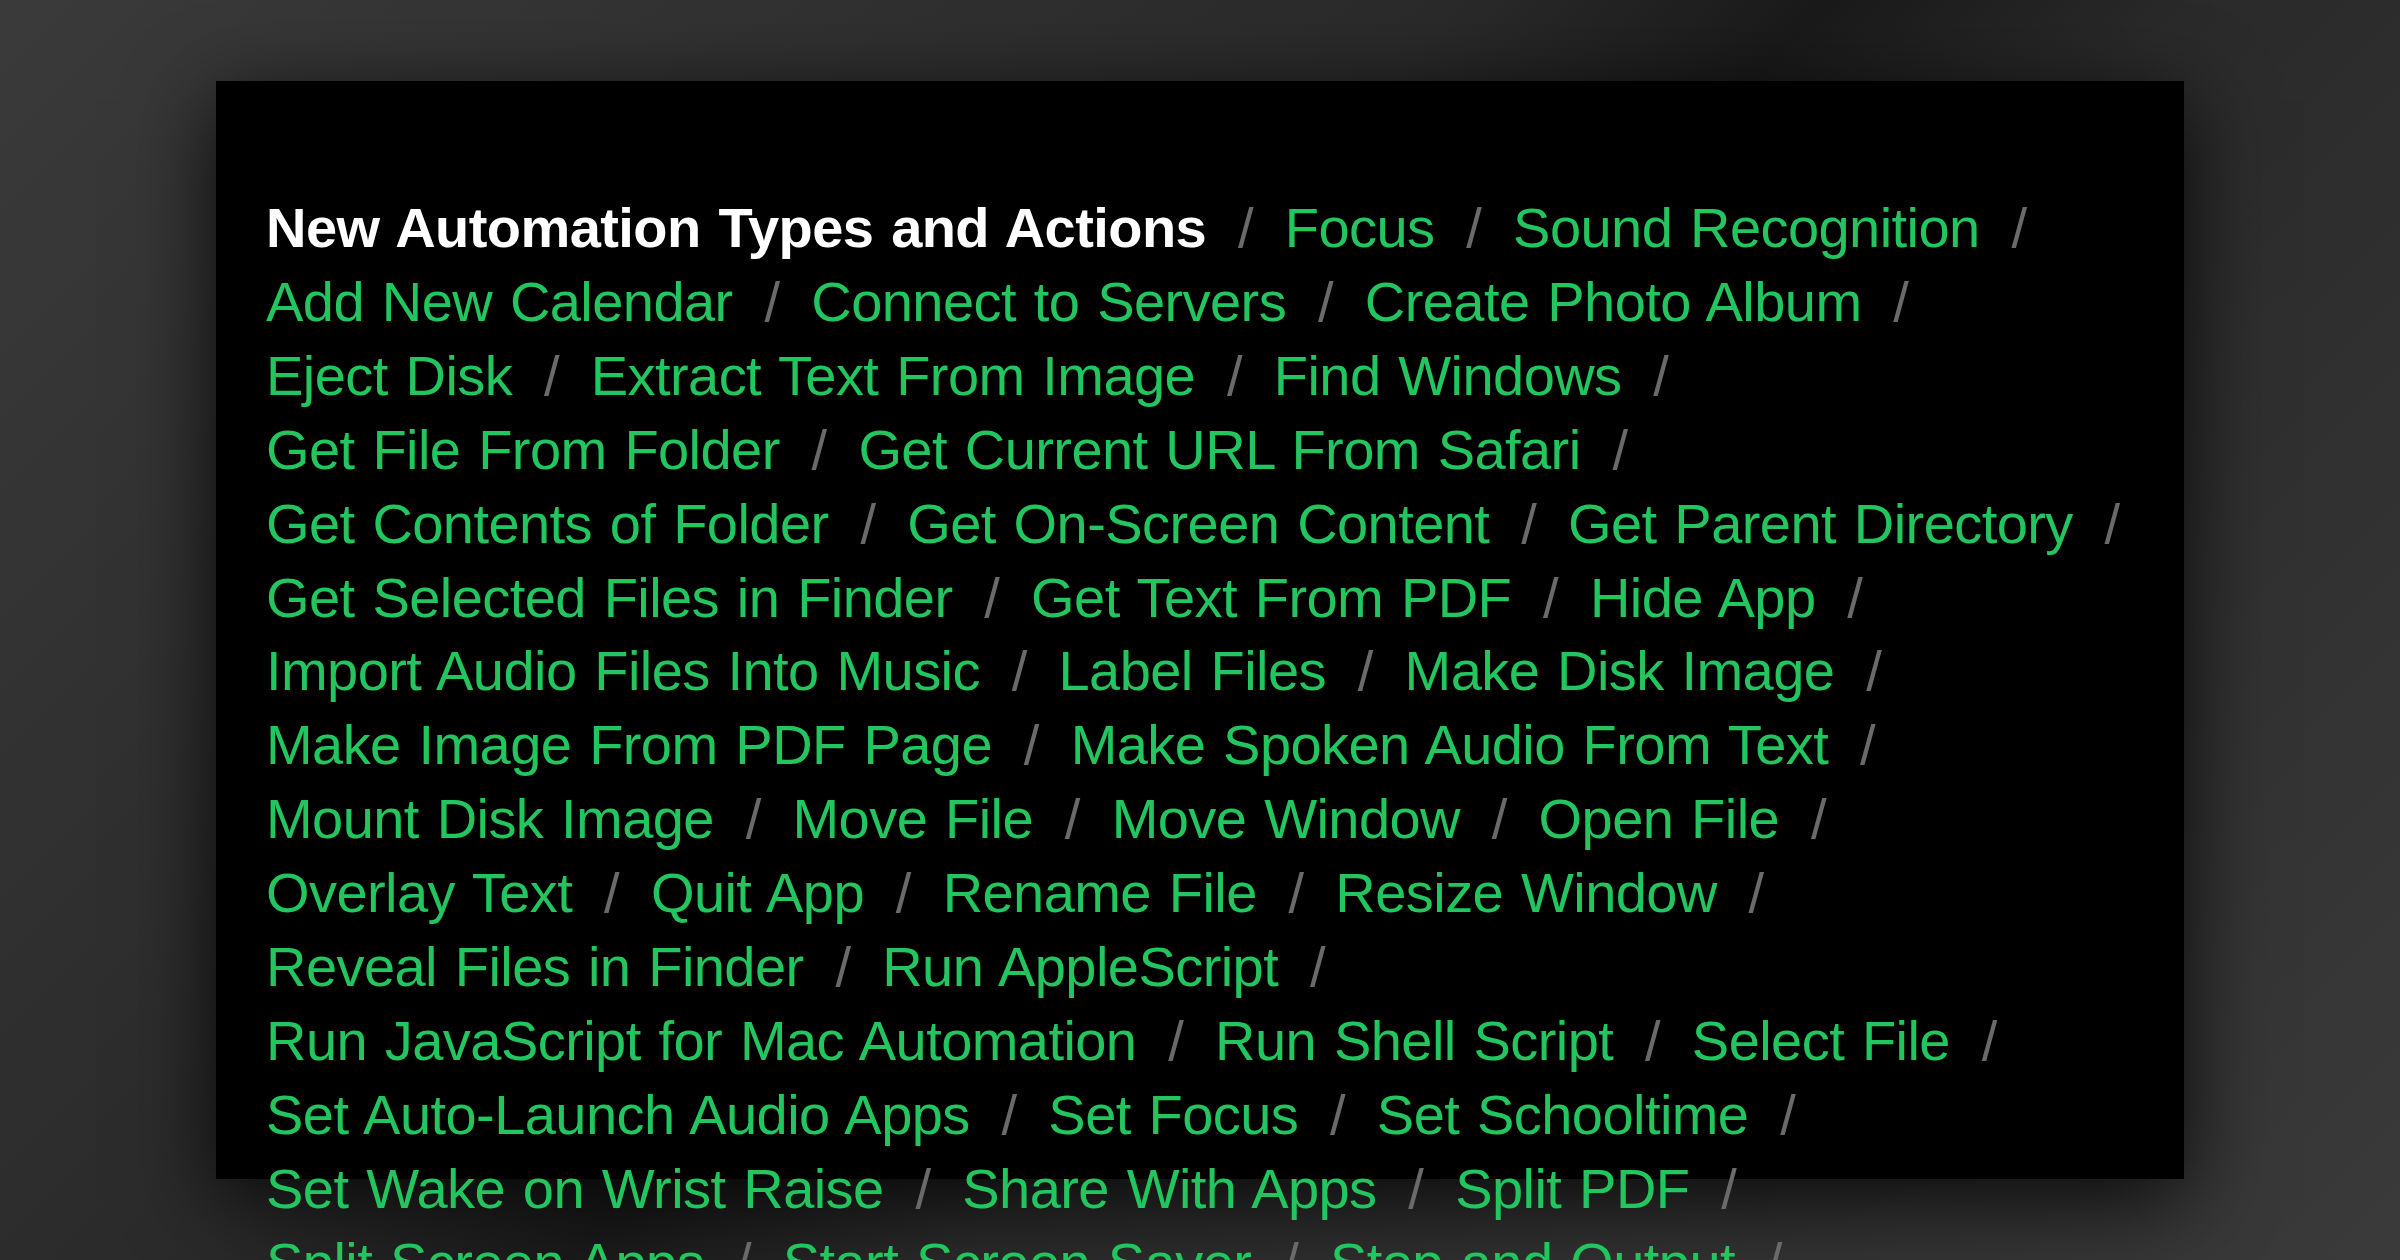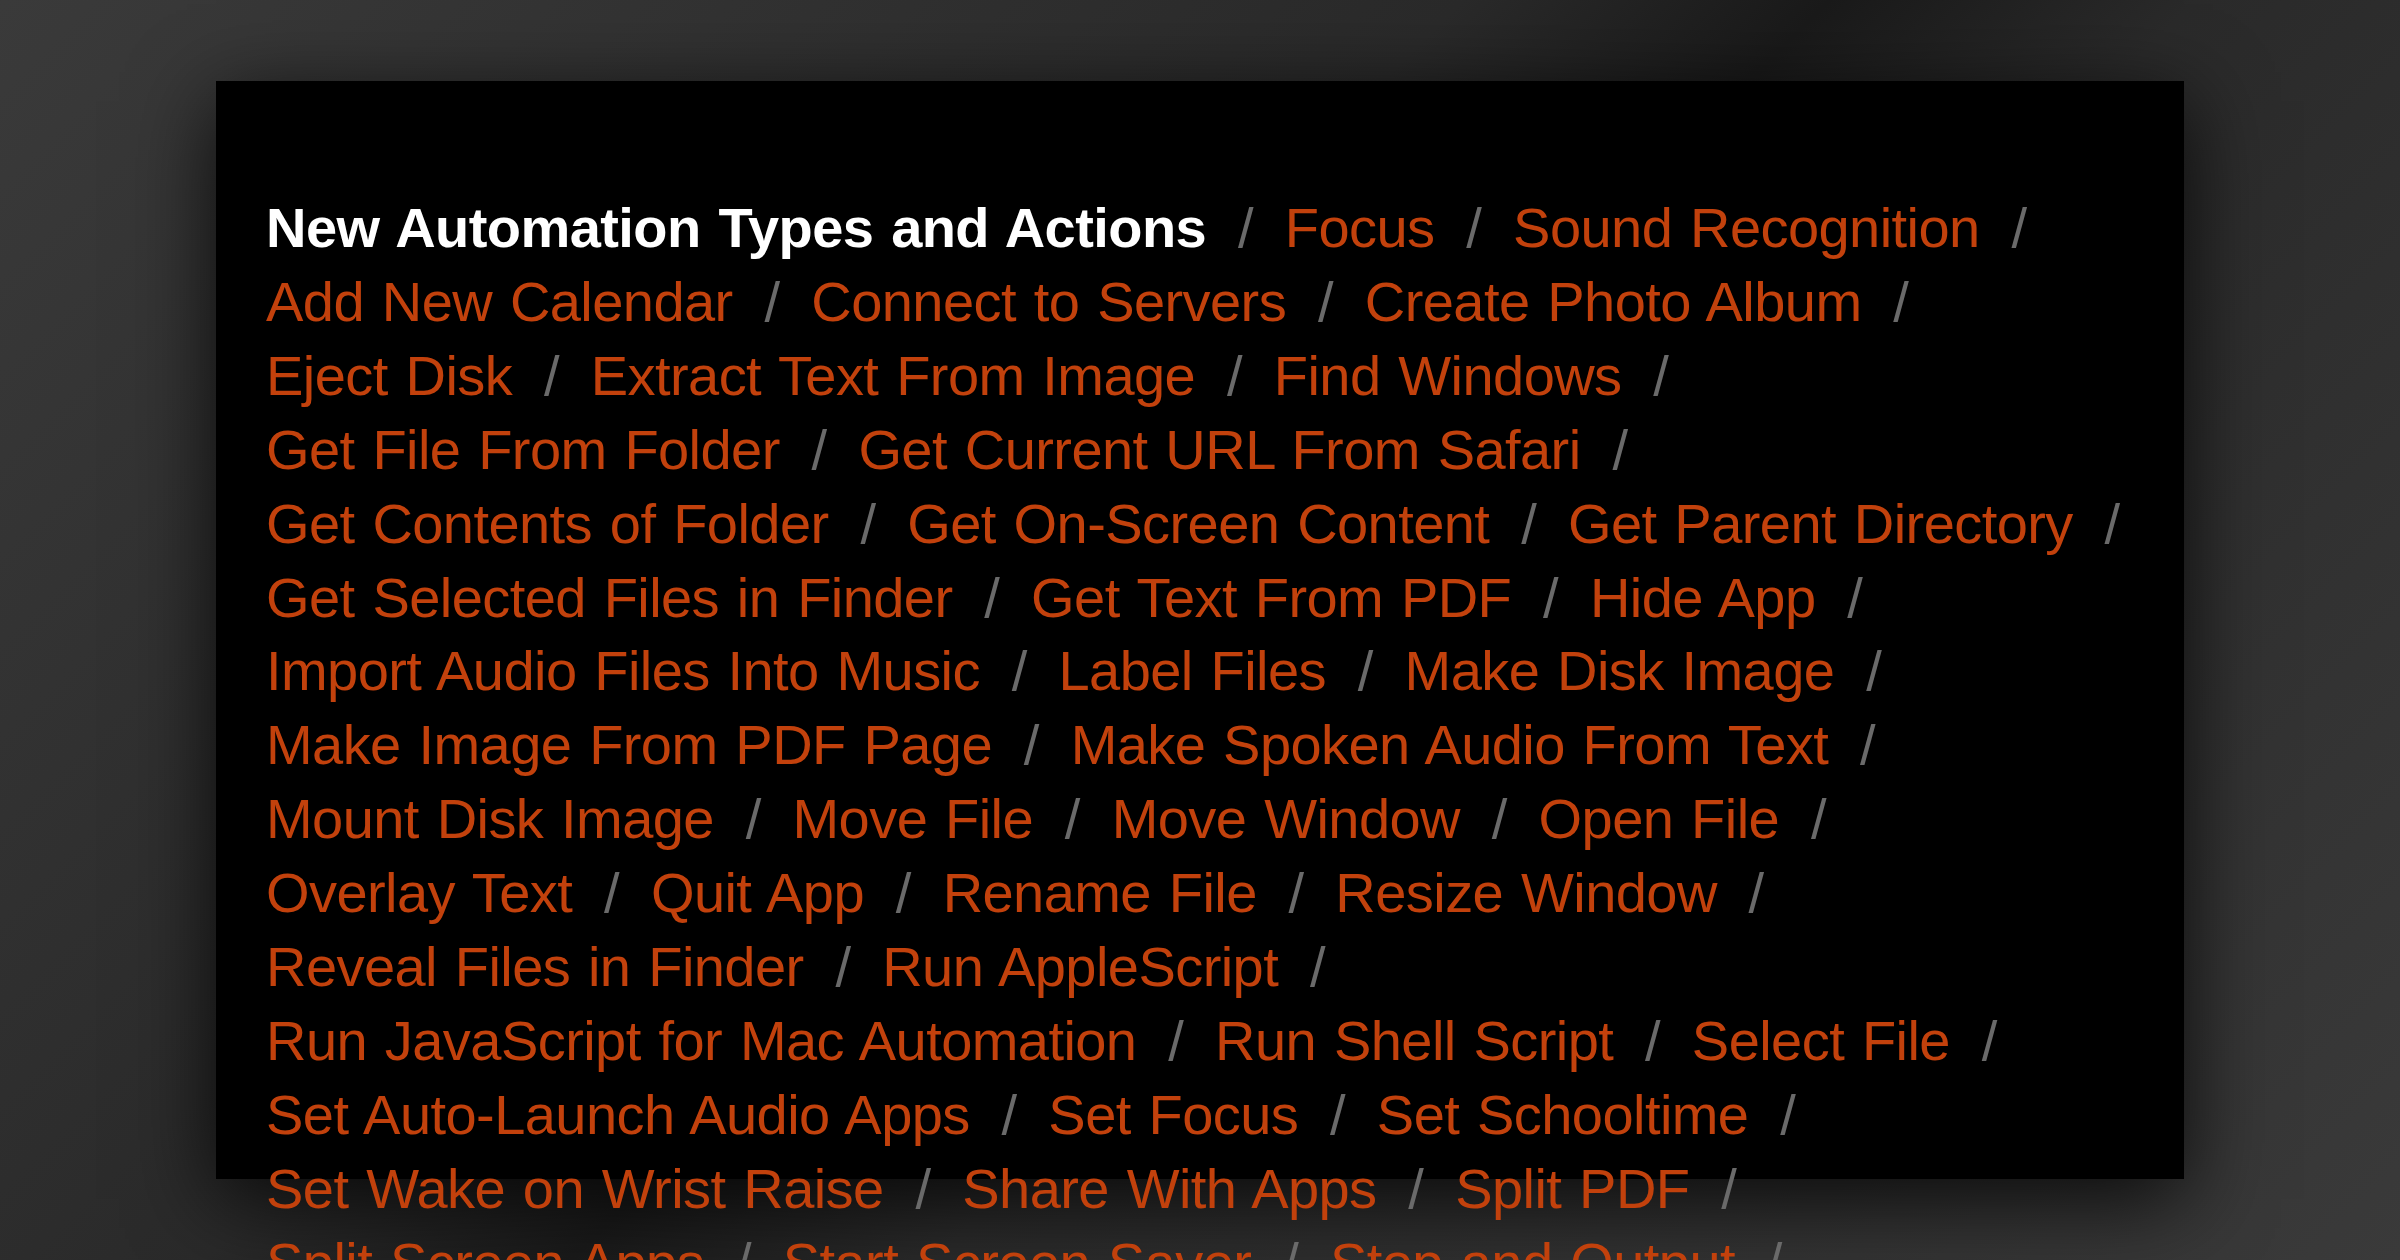--- a/index.html
+++ b/index.html
@@ -35,21 +35,21 @@
       color: #b8b8b8;
       word-spacing: 0.05em;
     }
     
     .heading {
       color: #ffffff;
       font-weight: 700;
     }
     
     .item {
-      color: #c2410c;
+      color: #22c55e;
       white-space: nowrap;
     }
     
     .separator {
       color: #6a6a6a;
       margin: 0 0.25em;
     }
   </style>
 </head>
 <body>

